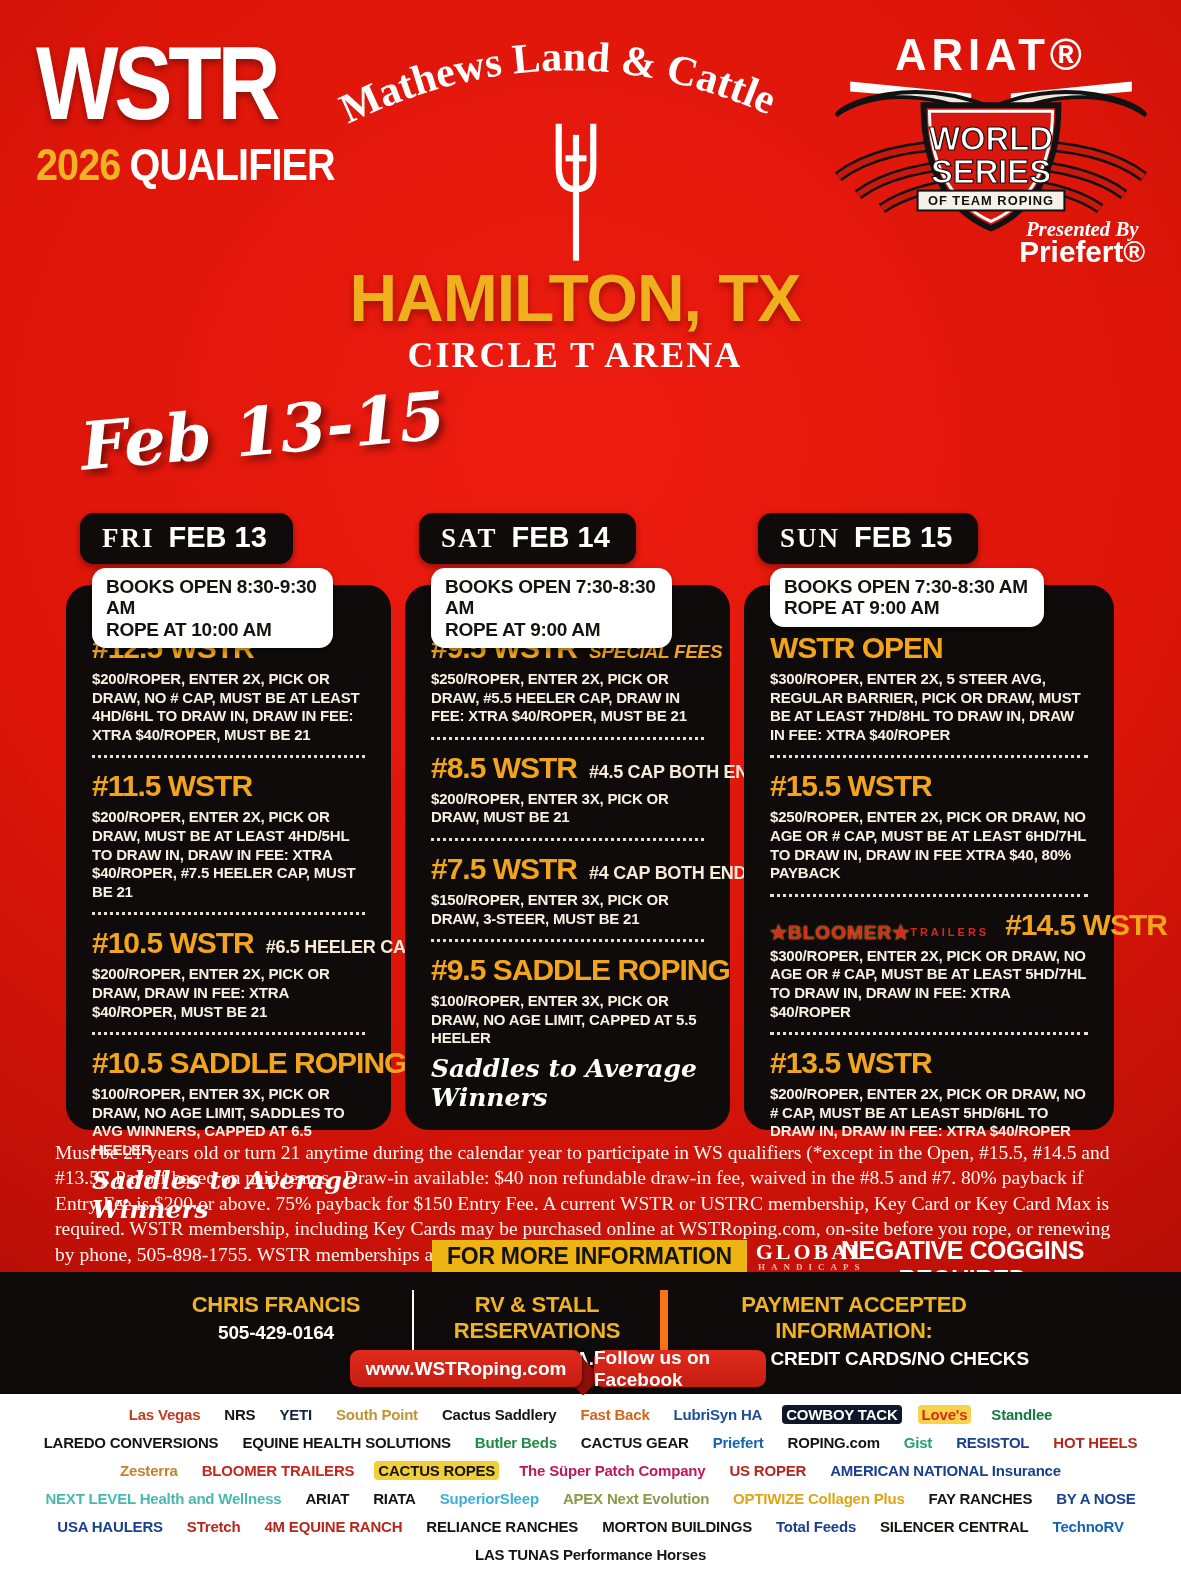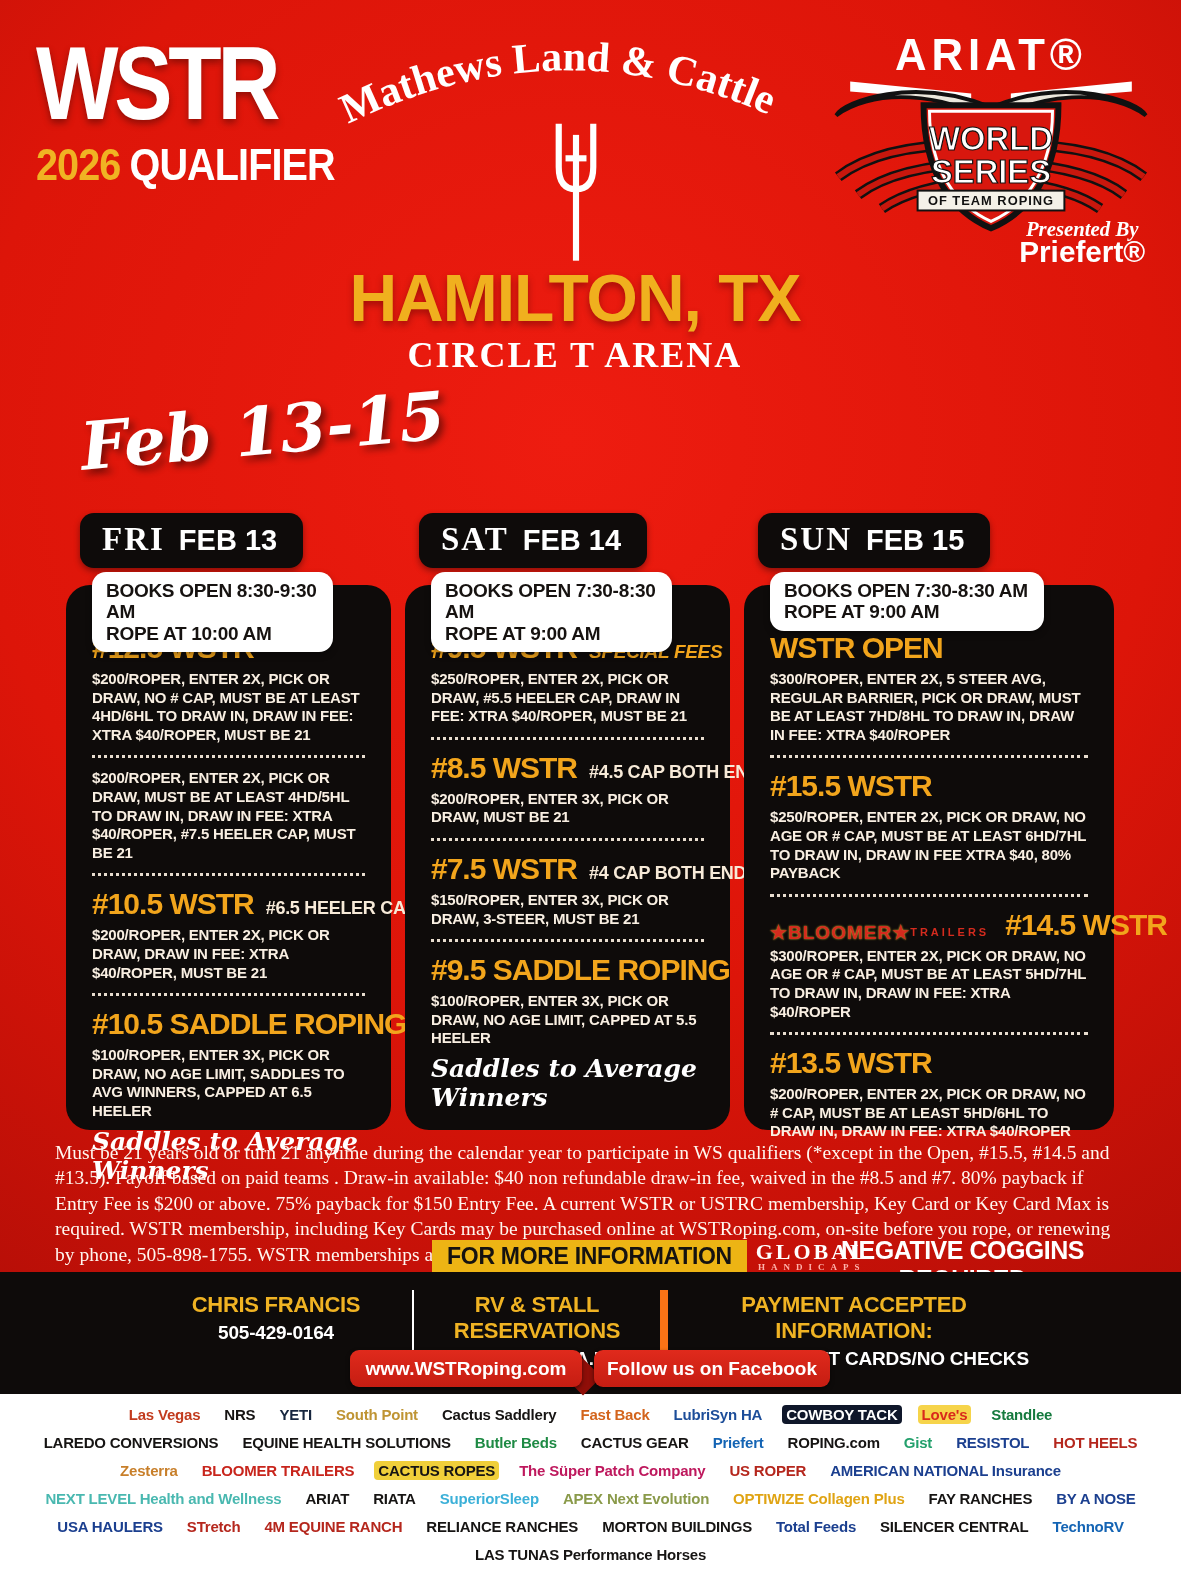--- a/index.html
+++ b/index.html
@@ -19,21 +19,21 @@
   .city-line{position:absolute;left:0;top:260px;width:1150px;text-align:center;color:#f0b01e;font-size:66px;font-weight:900;letter-spacing:-1px;text-shadow:0 4px 7px rgba(80,0,0,.45);}
   .venue-line{position:absolute;left:0;top:334px;width:1150px;text-align:center;color:#fff;font-family:"Liberation Serif",serif;font-weight:700;font-size:36px;letter-spacing:2px;}
   .dates-script{position:absolute;left:80px;top:392px;font-family:"DejaVu Serif","Liberation Serif",serif;font-style:italic;font-weight:700;font-size:66px;color:#fff;transform:rotate(-5deg);text-shadow:4px 5px 7px rgba(0,0,0,.45);}
   
   .columns{position:absolute;left:66px;top:513px;width:1048px;height:617px;display:flex;gap:14px;}
   .day-col{position:relative;display:flex;flex-direction:column;}
   .day-col.c1,.day-col.c2{width:325px;}
   .day-col.c3{width:370px;}
   .day-panel{position:absolute;left:0;right:0;top:72px;bottom:0;background:#0e0b0a;border-radius:24px;padding:46px 26px 12px 26px;box-sizing:border-box;z-index:0;}
   .day-pill{position:relative;z-index:2;background:#0e0b0a;border-radius:14px;display:inline-flex;align-items:baseline;gap:14px;padding:8px 26px 10px 22px;margin-left:14px;align-self:flex-start;box-shadow:0 3px 6px rgba(0,0,0,.4);}
-  .day-name{color:#fff;font-family:"Liberation Serif",serif;font-weight:700;font-size:33px;letter-spacing:2px;}
+  .day-name{color:#fff;font-family:"Liberation Serif",serif;font-weight:700;font-size:27px;letter-spacing:2px;}
   .day-date{color:#fff;font-weight:800;font-size:29px;letter-spacing:0;}
   .books-box{position:relative;z-index:2;background:#fff;border-radius:14px;margin:4px 0 0 26px;padding:8px 14px;width:74%;box-sizing:border-box;box-shadow:0 3px 6px rgba(0,0,0,.35);}
   .books-line{color:#161210;font-weight:800;font-size:19px;line-height:1.12;letter-spacing:-.3px;}
   .event-head{display:flex;align-items:baseline;gap:12px;flex-wrap:nowrap;}
   .event-title{color:#f2a51c;font-weight:800;font-size:30px;letter-spacing:-1px;white-space:nowrap;}
   .event-note{color:#f7ead8;font-weight:800;font-size:18px;letter-spacing:-.3px;white-space:nowrap;}
   .event-note.special{color:#f2a51c;font-style:italic;font-size:19px;}
   .event-details{color:#f9efe2;font-weight:700;font-size:15px;line-height:1.24;letter-spacing:-.2px;margin-top:5px;}
   .event-script{color:#fff;font-family:"DejaVu Serif","Liberation Serif",serif;font-style:italic;font-weight:700;font-size:25px;margin-top:6px;}
   .dotted-sep{border-bottom:3px dotted #e8ddcf;margin:11px 0;}
@@ -52,21 +52,21 @@
   .footer-band{position:absolute;left:0;top:1272px;width:1181px;height:122px;background:#0e0b0a;}
   .contact-cols{position:absolute;left:140px;top:18px;width:900px;display:flex;}
   .contact-col{box-sizing:border-box;text-align:center;padding:2px 10px 14px 10px;}
   .contact-col.a{width:272px;}
   .contact-col.b{width:256px;border-left:2px solid #fff;border-right:8px solid #f97316;}
   .contact-col.c{width:372px;}
   .contact-label{color:#f0b323;font-weight:800;font-size:22px;letter-spacing:-.3px;}
   .contact-value{color:#fff;font-weight:800;font-size:19px;margin-top:4px;letter-spacing:-.2px;}
   .ribbon{position:absolute;top:1350px;height:37px;background:linear-gradient(#e02a1c,#c51d12);border-radius:9px;color:#fff;font-weight:800;font-size:19px;display:flex;align-items:center;justify-content:center;z-index:2;box-shadow:0 2px 4px rgba(0,0,0,.5);cursor:pointer;}
   .ribbon.site{left:350px;width:232px;}
-  .ribbon.fb{left:594px;width:236px;}
+  .ribbon.fb{left:594px;width:172px;}
   .ribbon-fold{position:absolute;left:570px;top:1364px;width:26px;height:26px;background:#8f0e08;transform:rotate(45deg);z-index:1;}
   
   .sponsor-strip{position:absolute;left:0;top:1394px;width:1181px;height:181px;background:#fff;box-sizing:border-box;padding:14px 26px;display:flex;flex-wrap:wrap;gap:9px 16px;align-content:center;justify-content:center;align-items:center;}
   .sponsor{font-weight:900;font-size:15px;letter-spacing:-.2px;white-space:nowrap;padding:2px 4px;border-radius:4px;line-height:1;}
 </style>
 </head>
 <body>
 
 <div class="wstr-block">
   <div class="wstr-title">WSTR</div>
@@ -131,20 +131,23 @@
     <div class="day-col c1">
       <div class="day-panel">
         <div class="event">
           <div class="event-head">
             <span class="event-title">#12.5 WSTR</span>
           </div>
           <div class="event-details">$200/ROPER, ENTER 2X, PICK OR DRAW, NO # CAP, MUST BE AT LEAST 4HD/6HL TO DRAW IN, DRAW IN FEE: XTRA $40/ROPER, MUST BE 21</div>
         </div>
         <div class="dotted-sep"></div>
         <div class="event">
+          <div class="event-head">
+            <span class="event-title">#11.5 WSTR</span>
+          </div>
           <div class="event-details">$200/ROPER, ENTER 2X, PICK OR DRAW, MUST BE AT LEAST 4HD/5HL TO DRAW IN, DRAW IN FEE: XTRA $40/ROPER, #7.5 HEELER CAP, MUST BE 21</div>
         </div>
         <div class="dotted-sep"></div>
         <div class="event">
           <div class="event-head">
             <span class="event-title">#10.5 WSTR</span>
             <span class="event-note">#6.5 HEELER CAP</span>
           </div>
           <div class="event-details">$200/ROPER, ENTER 2X, PICK OR DRAW, DRAW IN FEE: XTRA $40/ROPER, MUST BE 21</div>
         </div>

